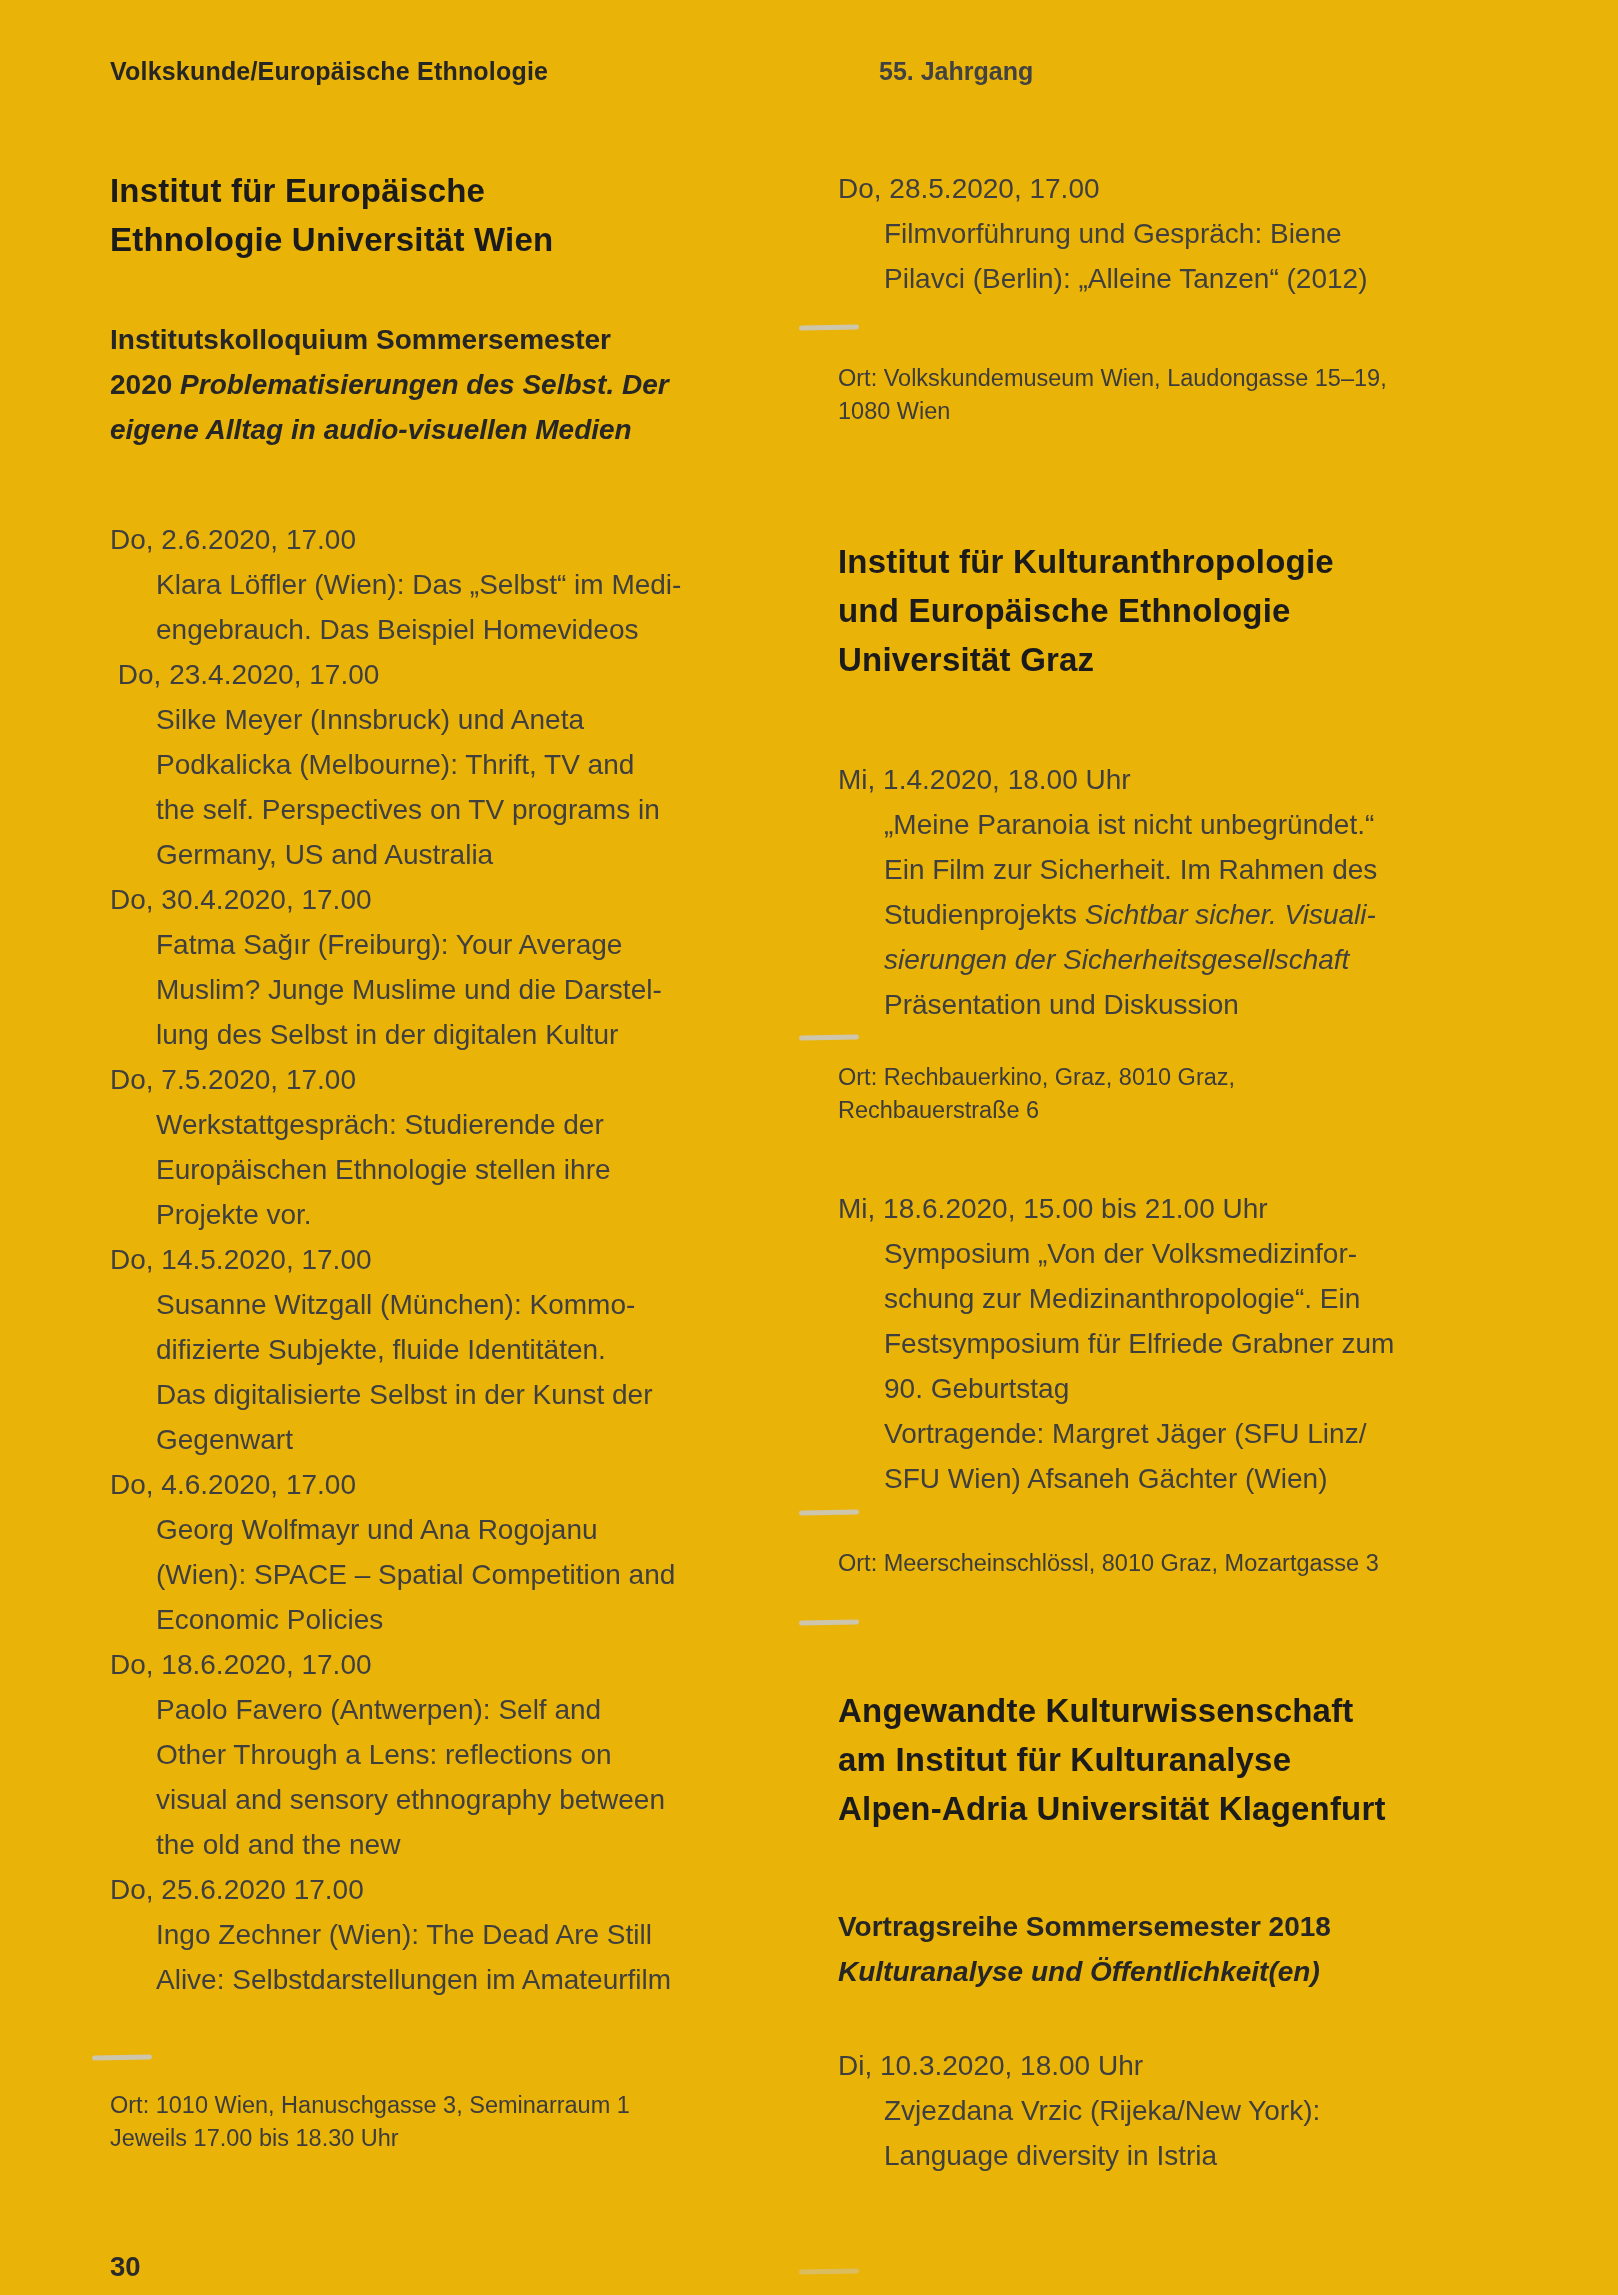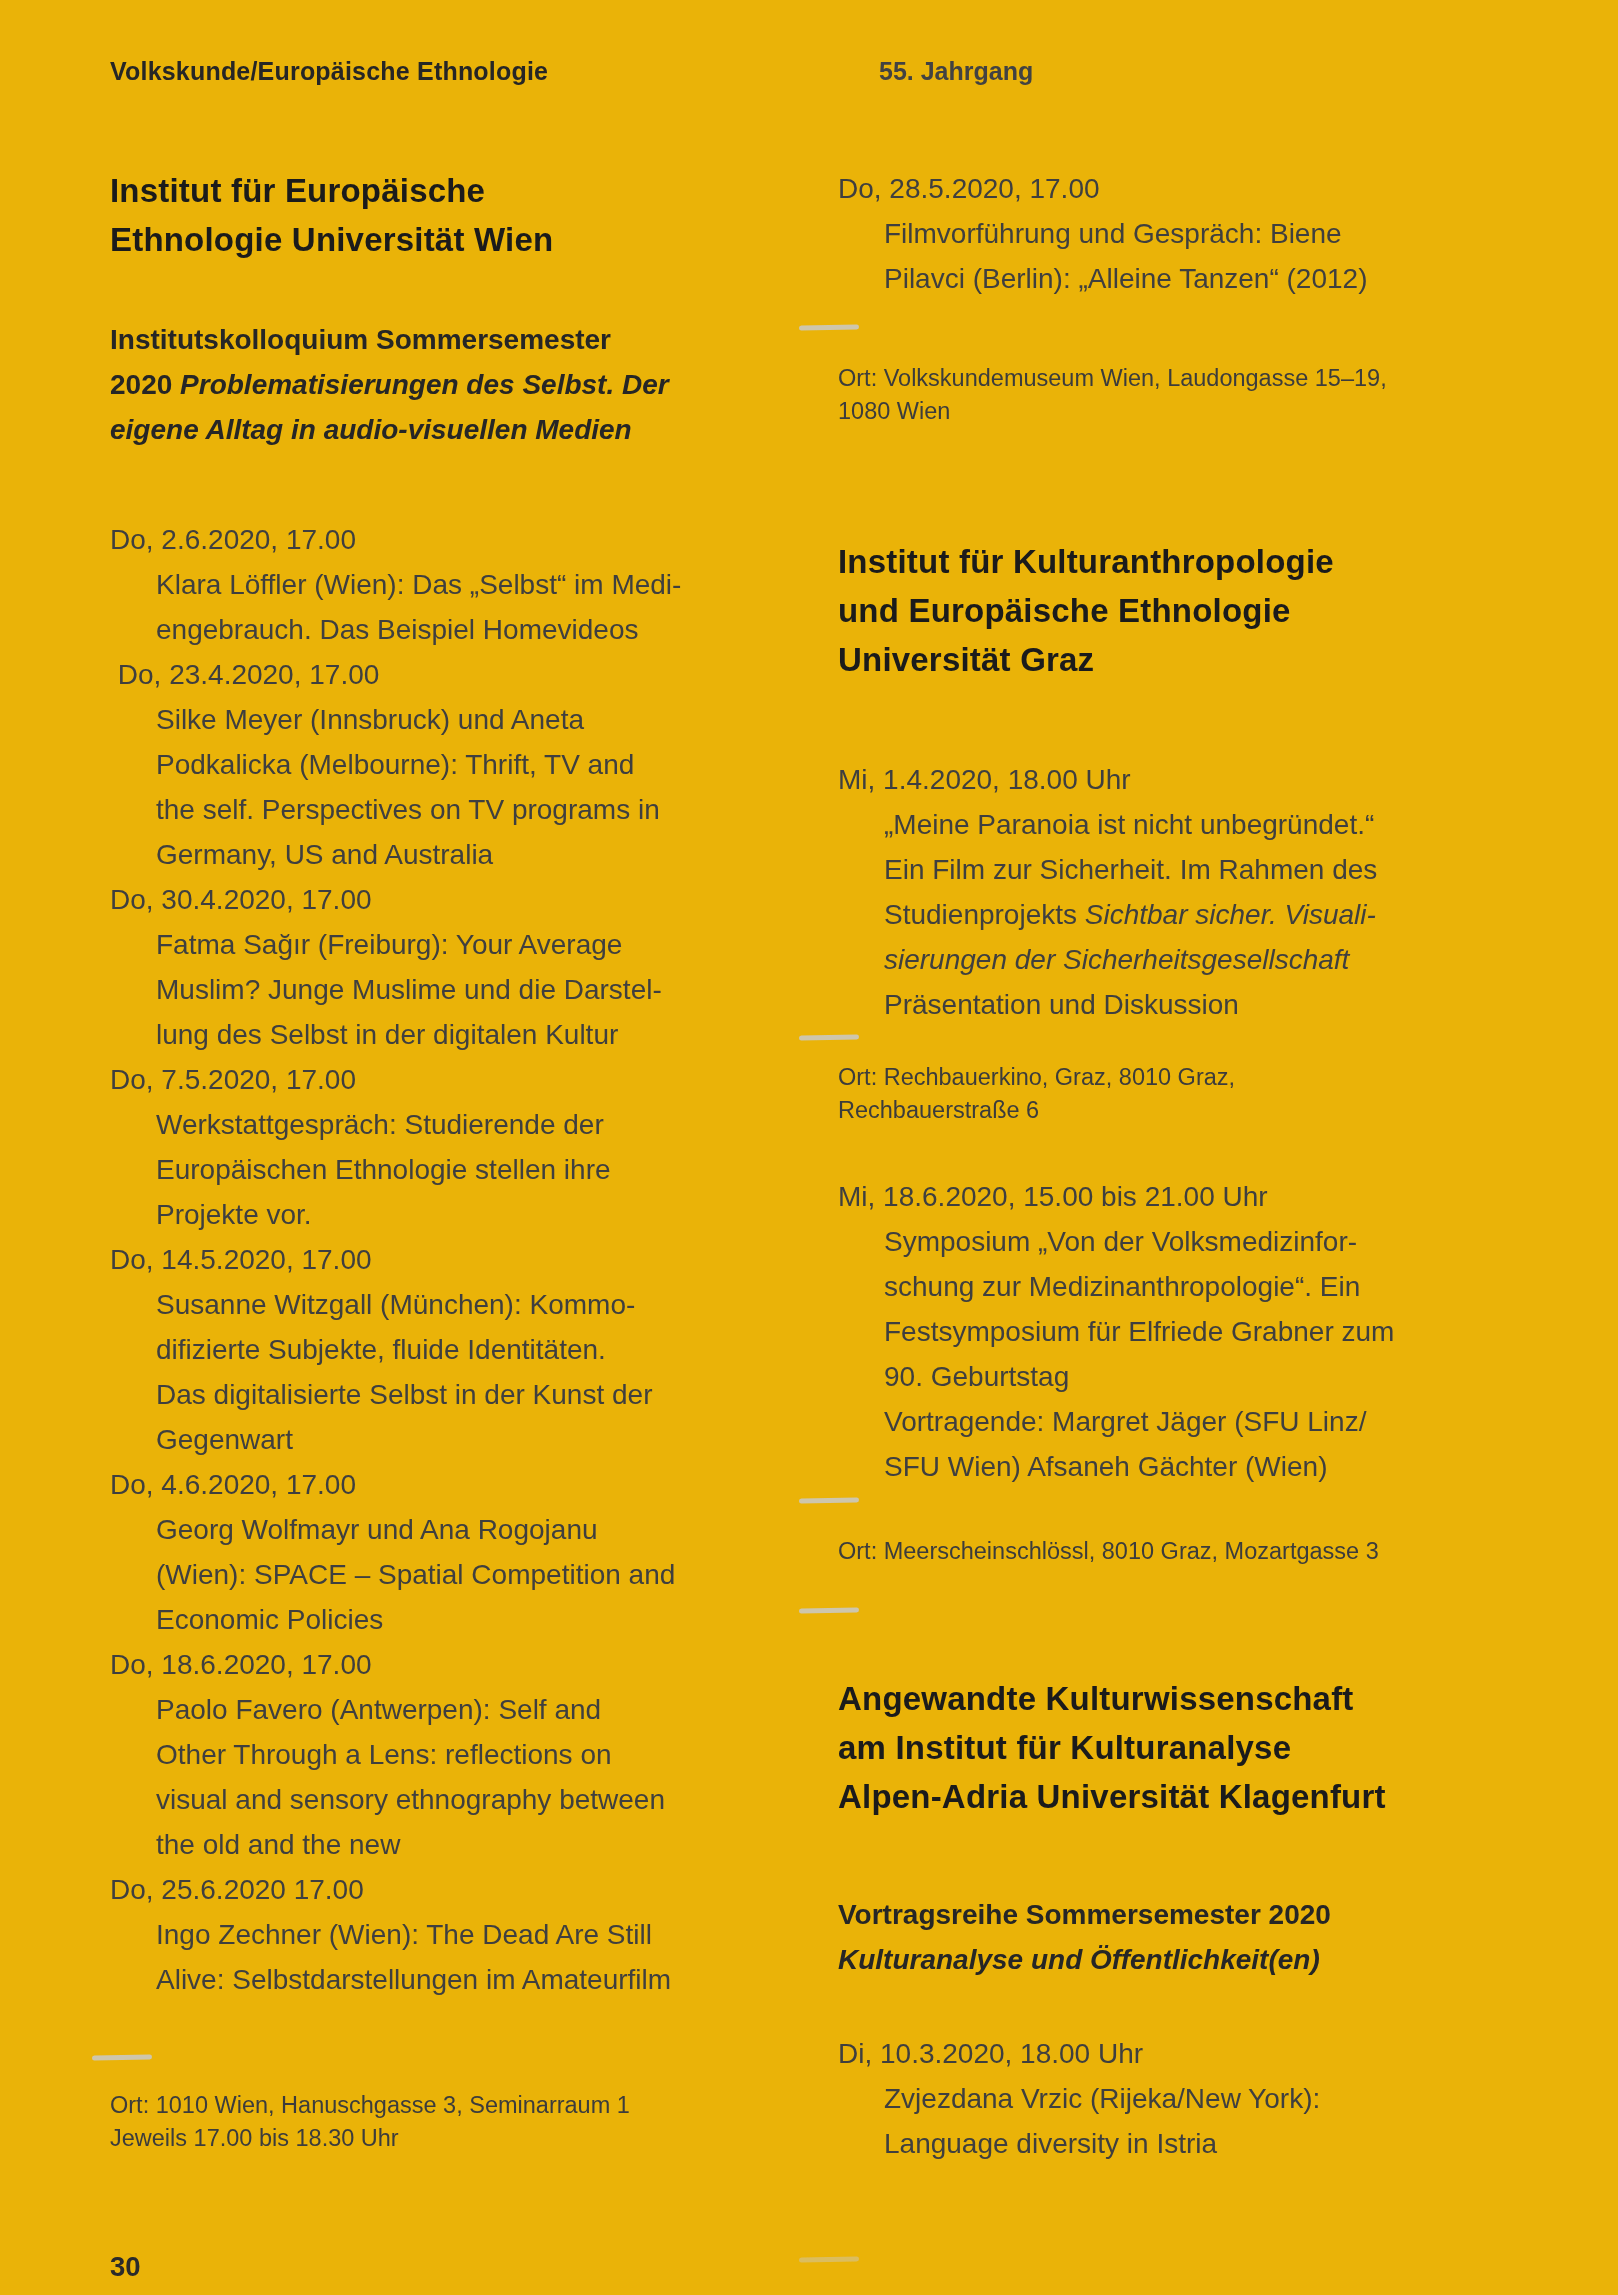--- a/index.html
+++ b/index.html
@@ -58,21 +58,21 @@
   .col-left .ort-block  { margin-top: 53px; }
   .col-left .ort-block .divider { margin-bottom: 29px; }
 
   
   .ort-block-vkm        { margin-top: 24px; }
   .ort-block-vkm .divider { margin-bottom: 32px; }
   .title-graz           { margin-top: 109px; }
   .event-film           { margin-top: 73px; }
   .ort-block-rechbauer  { margin-top: 8px; }
   .ort-block-rechbauer .divider { margin-bottom: 21px; }
-  .event-symposium      { margin-top: 47px; }
+  .event-symposium      { margin-top: 59px; }
   .ort-block-meerschein { margin-top: 9.7px; }
   .ort-block-meerschein .divider { margin-bottom: 32px; }
   .divider-solo         { margin-top: 40px; }
   .title-klagenfurt     { margin-top: 61px; }
   .subtitle-klagenfurt  { margin-top: 71px; }
   .event-klagenfurt     { margin-top: 49px; }
   .divider-bottom       { margin-top: 91px; }
 
   .page-number {
     position: absolute; left: 110px; top: 2251px;
@@ -211,21 +211,21 @@
       <div class="divider indent-right"></div>
       <p class="ort-text">Ort: Meerscheinschlössl, 8010 Graz, Mozartgasse 3</p>
     </div>
 
     <div class="divider indent-right divider-solo"></div>
 
     <h2 class="section-title title-klagenfurt">Angewandte Kulturwissenschaft
 am Institut für Kulturanalyse
 Alpen-Adria Universität Klagenfurt</h2>
 
-    <p class="subtitle subtitle-klagenfurt"><span>Vortragsreihe Sommersemester 2020
+    <p class="subtitle subtitle-klagenfurt"><span>Vortragsreihe Sommersemester 2018
 </span><span class="it">Kulturanalyse und Öffentlichkeit(en)</span></p>
 
     <div class="event event-klagenfurt">
       <div class="event-date">Di, 10.3.2020, 18.00 Uhr</div>
       <div class="event-desc">Zvjezdana Vrzic (Rijeka/New York):
 Language diversity in Istria</div>
     </div>
 
     <div class="divider indent-right faint divider-bottom"></div>
   </div>

